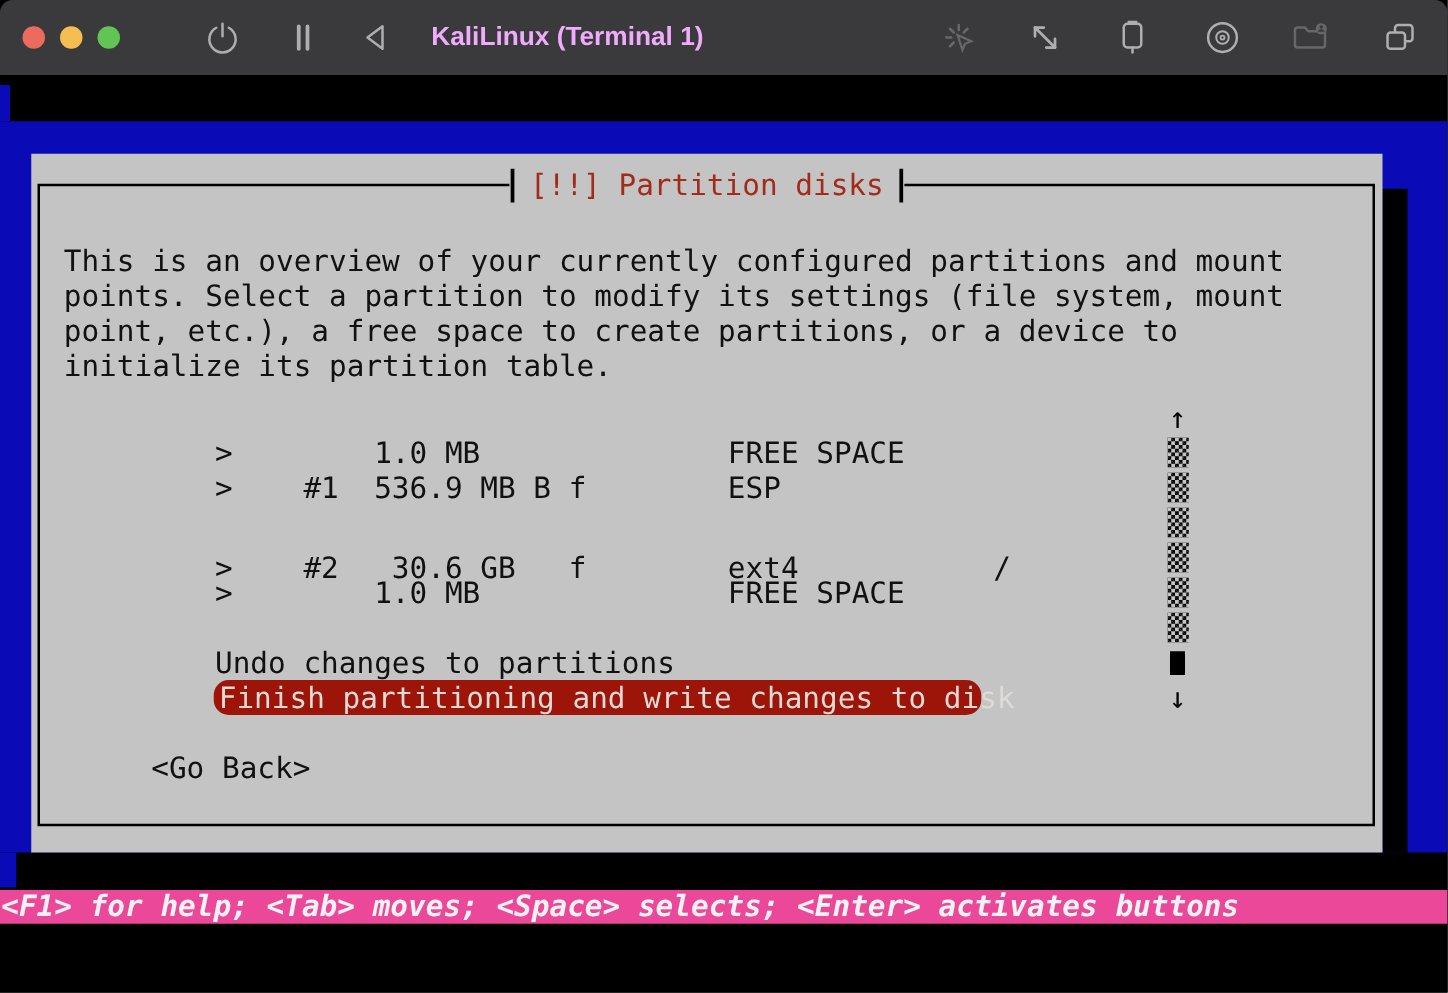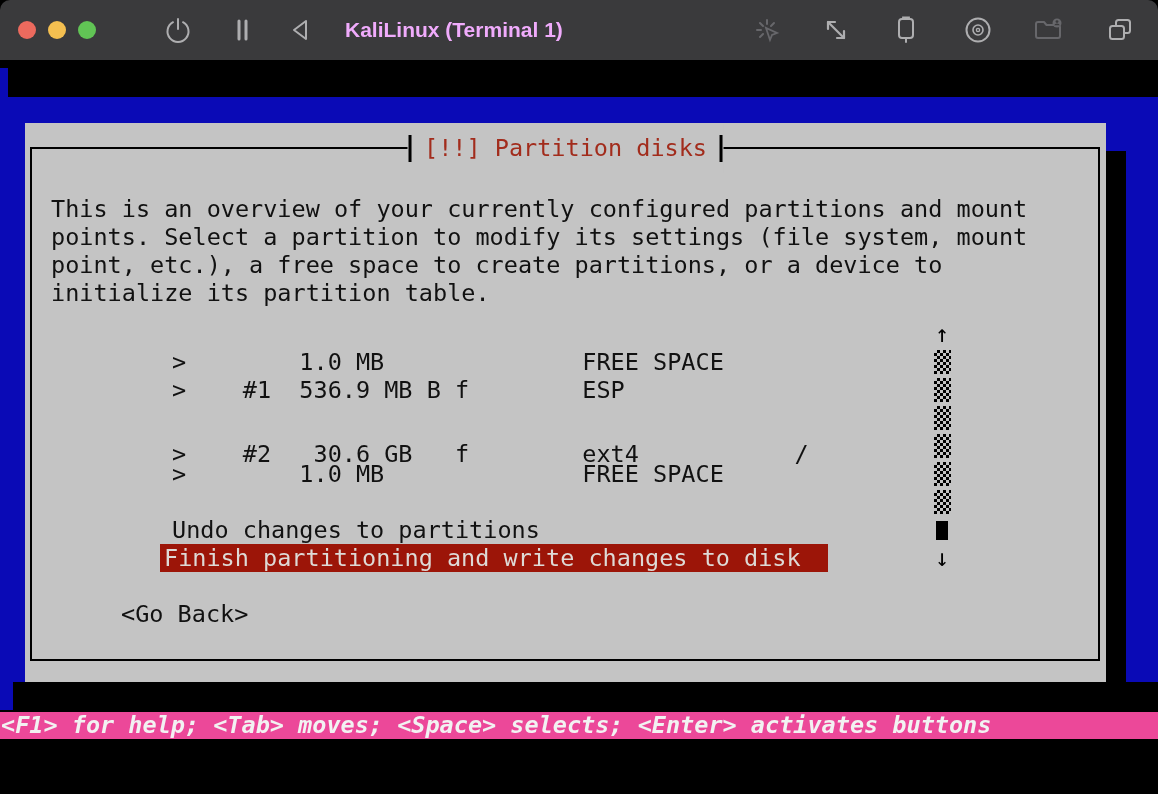--- a/index.html
+++ b/index.html
@@ -31,21 +31,21 @@
                  height:27px;display:flex;align-items:center;gap:13px;
                  background:#c4c4c4;padding:11px 1px;}
   .tick{width:3px;height:27px;background:#000;}
   .dlg-title{white-space:pre;color:#a22c1c;font-size:23.5px;line-height:27px;}
 
   .intro{position:absolute;left:26px;top:58px;margin-top:14px;}
   .intro div{white-space:pre;}
 
   .trow{position:absolute;left:147px;white-space:pre;height:28px;}
   .menu-item{cursor:default;}
-  .hl-bar{position:absolute;left:135px;top:421px;width:668px;height:28px;background:#9c1508;}
+  .hl-bar{position:absolute;left:146px;top:421px;width:614px;height:28px;background:#9c1508;border-radius:12px;}
   .hl-bar .hl-text{position:absolute;left:4px;top:0;white-space:pre;color:#dedad6;}
 
   .goback{position:absolute;left:80px;top:477px;white-space:pre;background:none;border:none;
           font:inherit;color:#111;padding:0;cursor:default;margin-left:16px;}
 
   
   .sb-cell{position:absolute;left:907px;width:20px;height:28px;text-align:center;color:#000;}
   .sb-dither{position:absolute;left:909px;width:17px;height:24px;
      background-image:
        linear-gradient(45deg,#000 25%,transparent 25%,transparent 75%,#000 75%),

